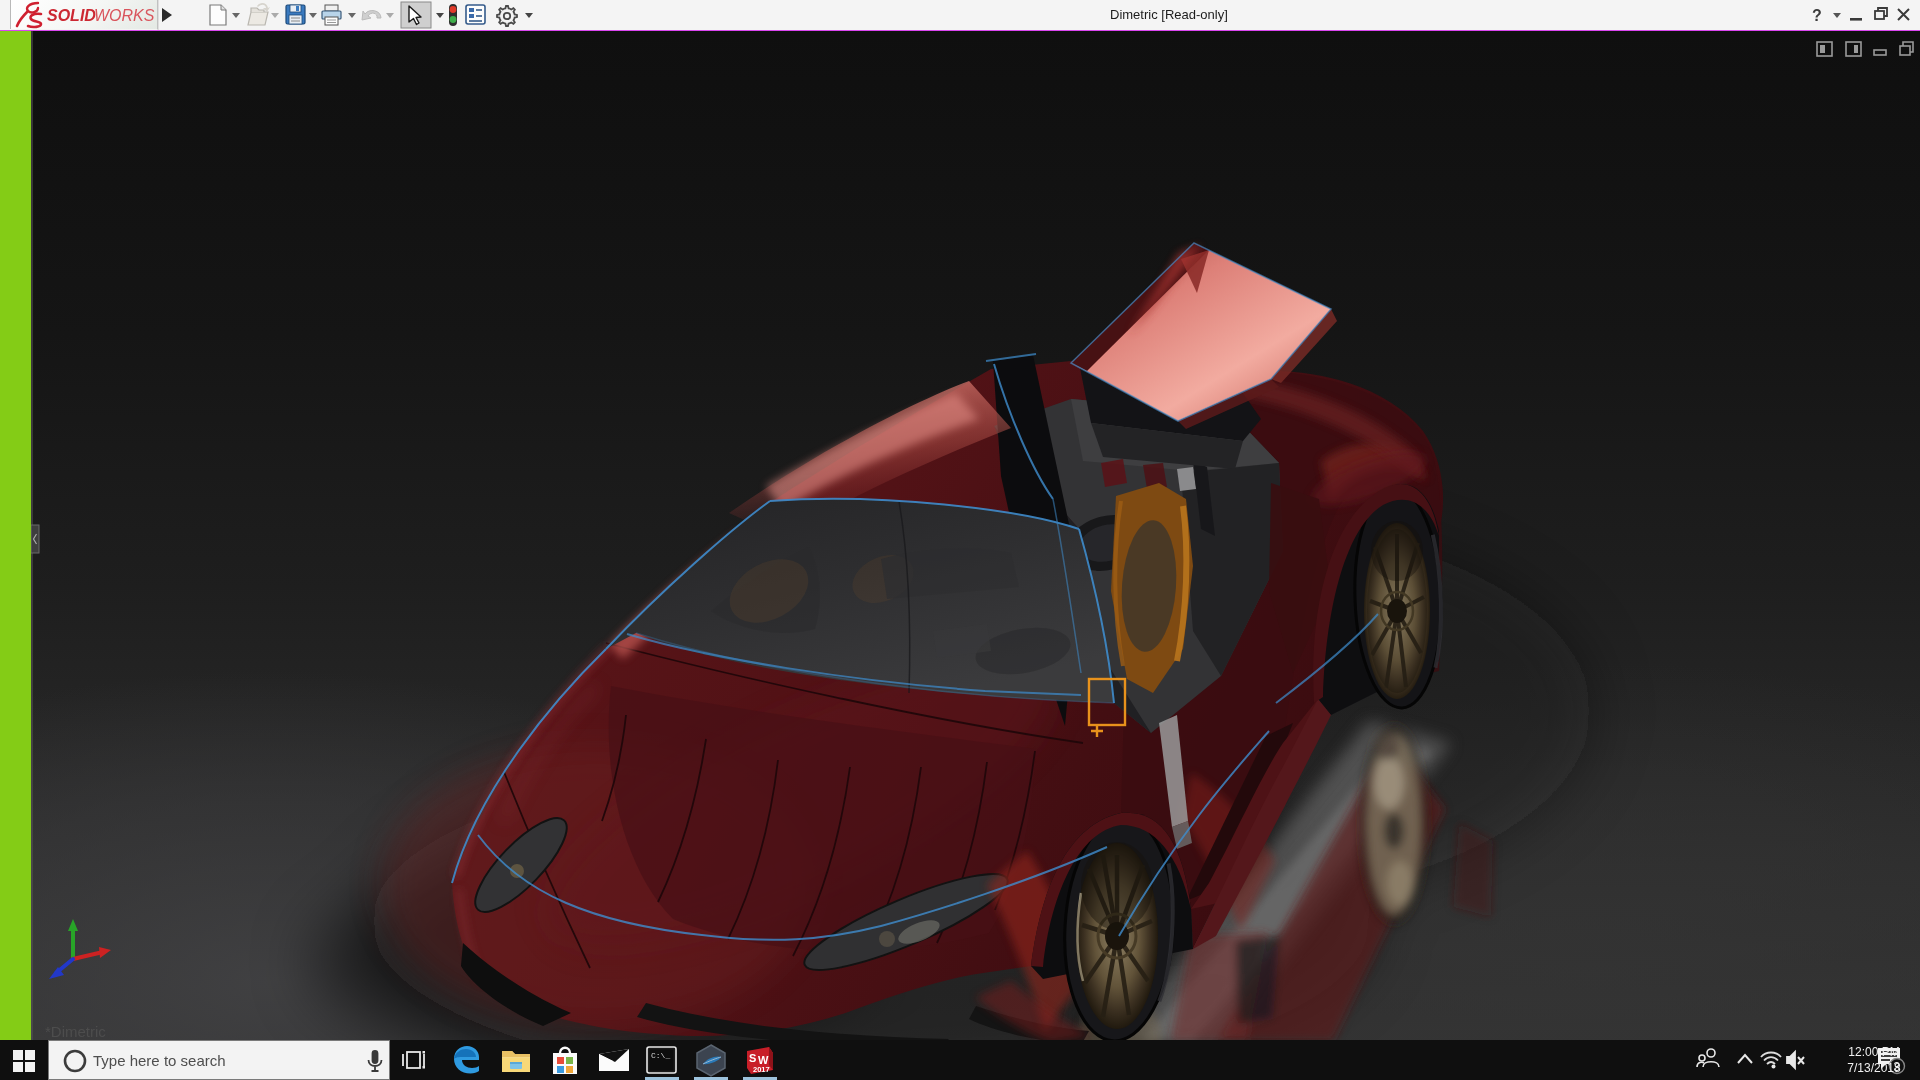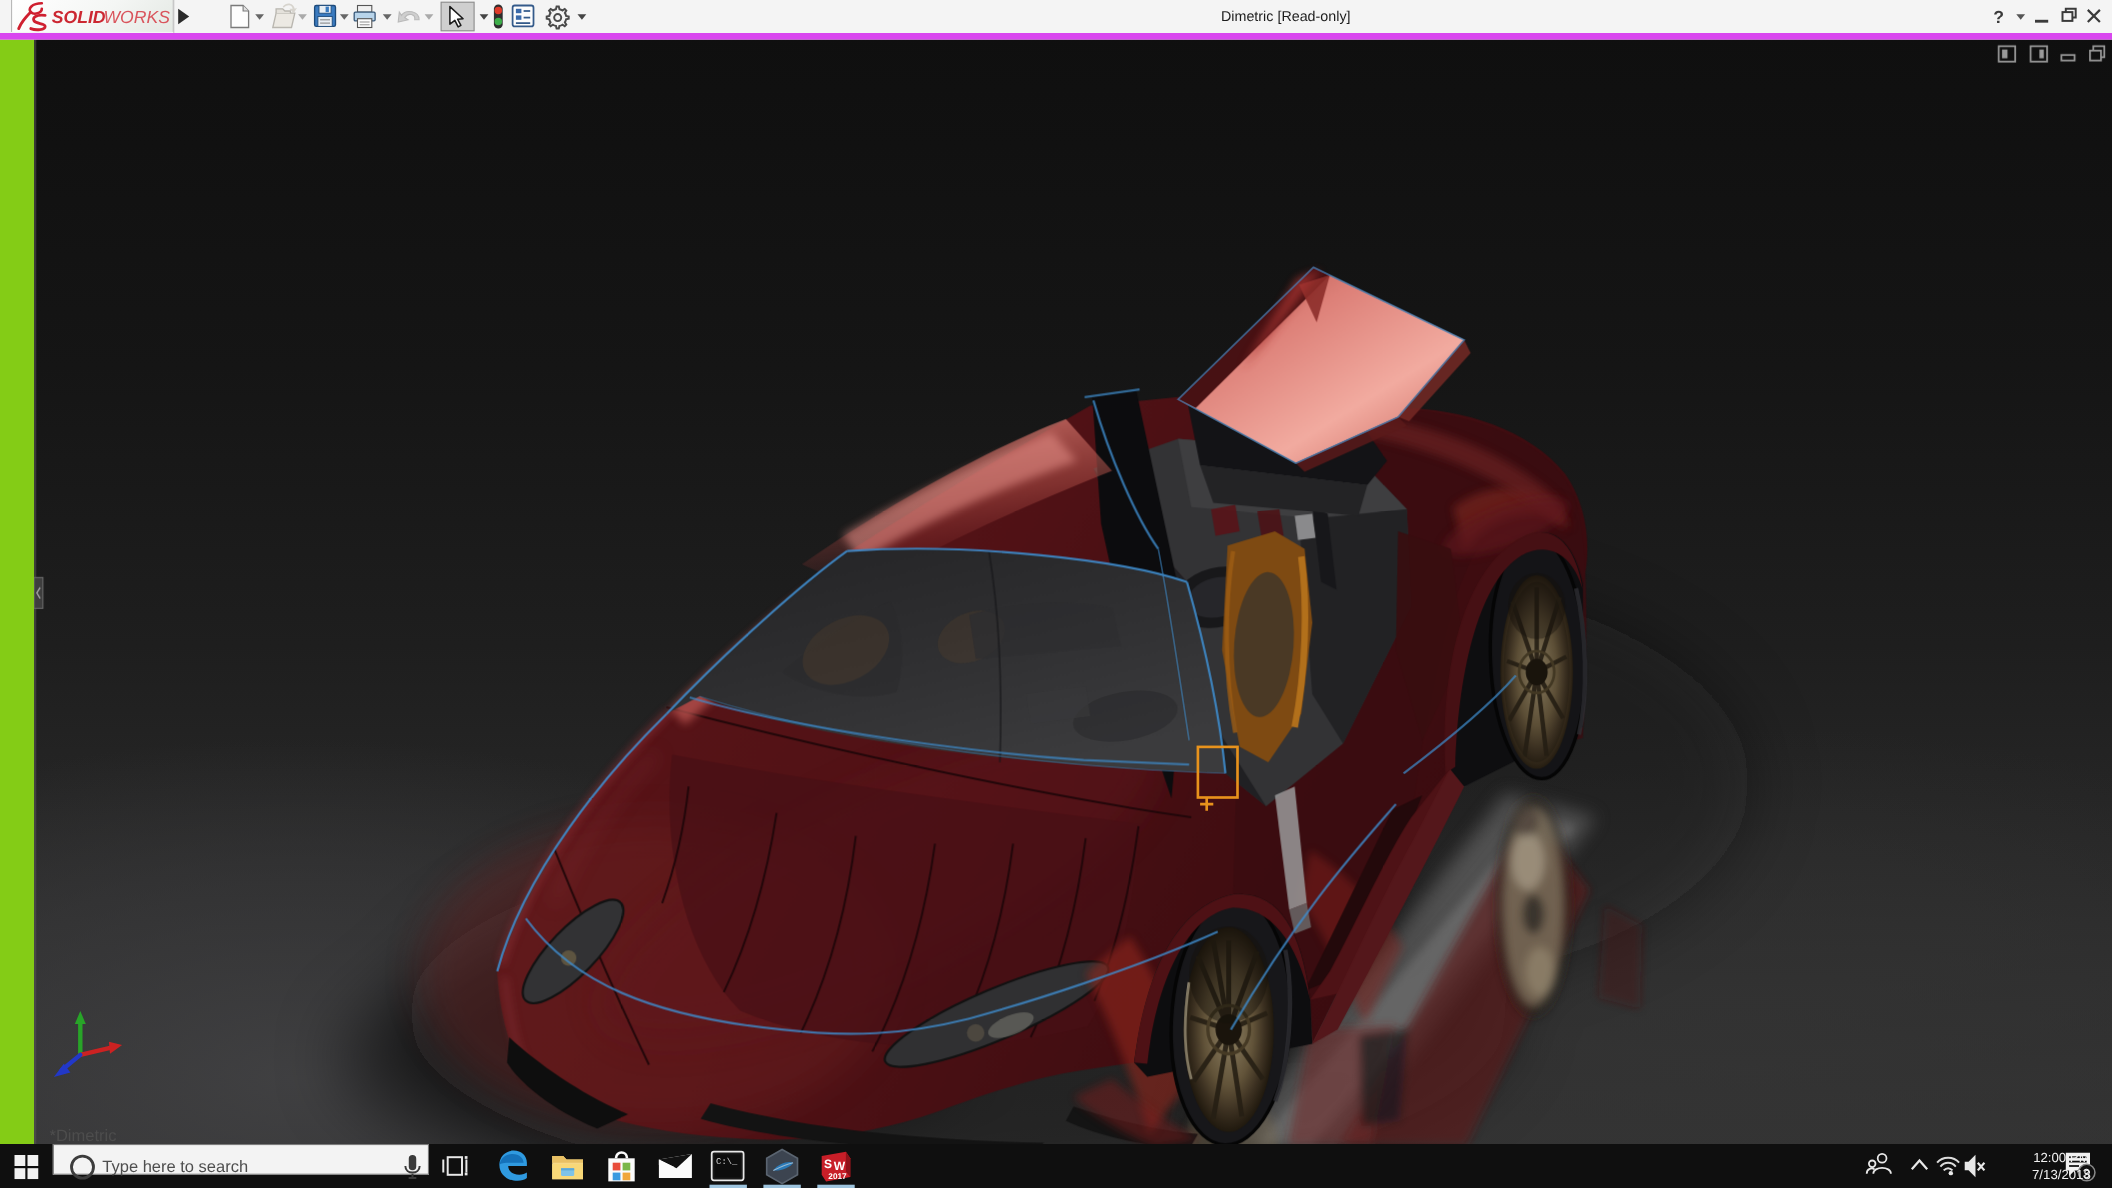--- a/index.html
+++ b/index.html
@@ -1,28 +1,28 @@
 <!DOCTYPE html>
 <html><head>
 <meta charset="utf-8">
 <style>
   html,body{margin:0;padding:0;width:1920px;height:1080px;overflow:hidden;background:#000;
     font-family:"Liberation Sans",sans-serif;}
   #stage{position:absolute;top:0;left:0;width:1920px;height:1080px;}
   
-  #topbar{position:absolute;top:0;left:0;width:1920px;height:30px;background:#f4f4f4;border-bottom:6px solid #d946ef;}
+  #topbar{position:absolute;top:0;left:0;width:1920px;height:30px;background:#f4f4f4;border-bottom:1px solid #d946ef;}
   #logobox{position:absolute;top:0;left:10px;width:146px;height:29px;
     background:linear-gradient(135deg,#ffffff 0%,#f4f6f4 55%,#e4e9e4 100%);
     border-left:1px solid #b9b9b9;border-right:1px solid #b9b9b9;}
   #title{position:absolute;top:7px;left:1110px;font-size:13px;color:#1c1c1c;}
   
   #viewport{position:absolute;top:31px;left:0;width:1920px;height:1009px;background:#84cc16;padding-left:31px;}
   
   #taskbar{position:absolute;top:1040px;left:0;width:1920px;height:40px;background:#0f0f0f;}
-  #searchbox{position:absolute;top:0px;left:48px;width:342px;height:28px;background:#f3f3f3;border:1px solid #7a7a7a;box-sizing:border-box;}
+  #searchbox{position:absolute;top:0px;left:48px;width:342px;height:40px;background:#f3f3f3;border:1px solid #7a7a7a;box-sizing:border-box;}
   #searchtext{position:absolute;top:11px;left:44px;font-size:15px;color:#4e4e4e;}
   #clock{position:absolute;top:4px;left:1840px;width:68px;color:#f0f0f0;font-size:12px;text-align:center;line-height:16px;}
 </style>
 </head>
 <body>
 <div id="stage">
   <div id="viewport">
     <svg id="scene" width="1920" height="1010" viewBox="0 0 1920 1010">
 <defs>
   <linearGradient id="bgv" x1="0" y1="0" x2="0" y2="1">

